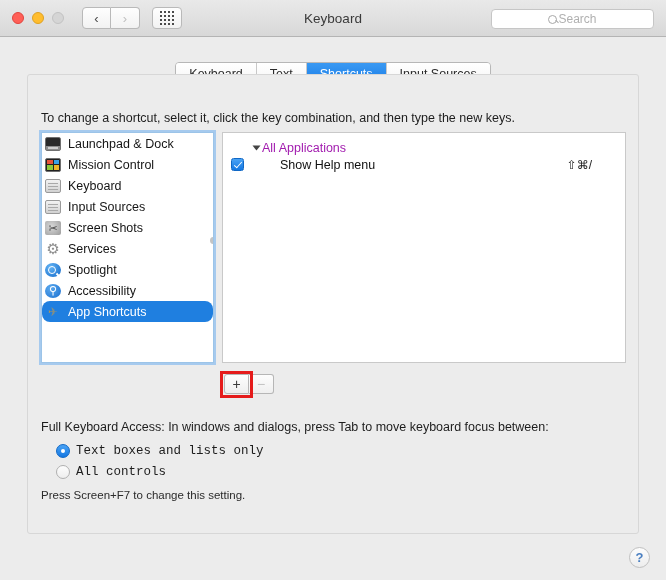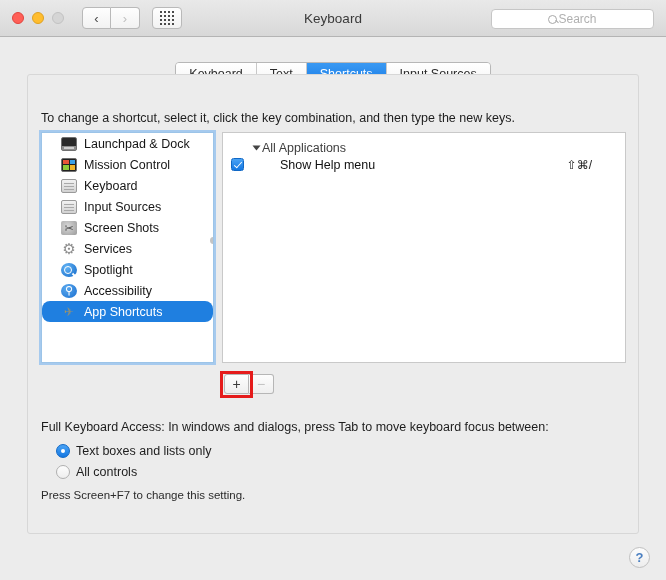--- a/index.html
+++ b/index.html
@@ -93,21 +93,21 @@
 
   
   .listbox {
     position: absolute; left: 41px; top: 132px; width: 173px; height: 231px;
     background: #fff; border: 1px solid #9cc4e8;
     box-shadow: 0 0 0 2px rgba(110,175,240,.55);
     overflow: hidden;
   }
   .cat {
     display: flex; align-items: center; height: 21px;
-    padding-left: 19px; font-size: 12.5px; color: #151515; text-align: right;
+    padding-left: 3px; font-size: 12.5px; color: #151515; text-align: right;
   }
   .cat.sel { background: #1f7fe0; color: #fff; border-radius: 8px; }
   .cat .ico { width: 16px; height: 14px; margin-right: 7px; flex: none; position: relative; }
 
   .ico-dock { background: linear-gradient(to bottom,#2a2a2a 0 70%, #8d8d8d 70% 100%); border:1px solid #707070; border-radius:2px; }
   .ico-dock::after { content:""; position:absolute; left:2px; right:2px; bottom:1px; height:2px; background:#cfcfcf; }
   .ico-mc { background:#222; border:1px solid #707070; border-radius:2px; overflow:hidden; display:grid; grid-template-columns:1fr 1fr; grid-template-rows:1fr 1fr; gap:1px; padding:1px; }
   .ico-mc i { display:block; }
   .ico-kb { background: linear-gradient(to bottom,#f2f2f2,#d2d2d2); border:1px solid #9a9a9a; border-radius:2px; }
   .ico-kb::after { content:""; position:absolute; left:2px; right:2px; top:3px; height:1px; background:#a9a9a9; box-shadow:0 3px 0 #a9a9a9, 0 6px 0 #a9a9a9; }
@@ -127,21 +127,21 @@
     border-radius: 50%; background: #c4c4c4;
   }
 
   
   .rightbox {
     position: absolute; left: 222px; top: 132px; width: 404px; height: 231px;
     background: #fff; border: 1px solid #c9c9c9;
   }
   .group-row {
     display: flex; align-items: center; height: 20px; padding-left: 31px;
-    font-size: 12.5px; color: #404040; margin-top: 5px;
+    font-size: 12.5px; color: #a21caf; margin-top: 5px;
   }
   .tri {
     width: 0; height: 0; border-left: 5px solid #444;
     border-top: 4px solid transparent; border-bottom: 4px solid transparent;
     transform: rotate(90deg); margin-right: 3px; flex: none;
   }
   .item-row {
     display: flex; align-items: flex-start; height: 21px; font-size: 12.5px; color: #111;
     position: relative;
   }
@@ -167,21 +167,21 @@
   }
   .pmbtn:first-child { border-radius: 3px 0 0 3px; }
   .pmbtn.dis { border-left: none; border-radius: 0 3px 3px 0; color: #c3c3c3; }
   .redbox {
     position: absolute; left: 220px; top: 371px; width: 33px; height: 27px;
     border: 3px solid #e51b1b; pointer-events: none;
   }
 
   
   .fka { position: absolute; left: 41px; top: 420px; font-size: 12.5px; color: #1d1d1d; }
-  .radio-row { position: absolute; display: flex; align-items: center; font-size: 12.5px; color: #1d1d1d; }
+  .radio-row { position: absolute; display: flex; align-items: center; font-size: 12.5px; color: #1d1d1d; font-family: Liberation Mono, monospace; }
   .radio-row.r1 { left: 56px; top: 444px; }
   .radio-row.r2 { left: 56px; top: 465px; }
   .radio {
     width: 14px; height: 14px; border-radius: 50%; margin-right: 6px; flex: none;
     background: linear-gradient(to bottom,#fdfdfd,#eeeeee); border: 1px solid #b0b0b0;
     position: relative;
   }
   .radio.on { background: linear-gradient(to bottom,#4aa3f5,#1377e2); border-color: #1068c6; }
   .radio.on::after { content:""; position:absolute; left:4px; top:4px; width:4px; height:4px; border-radius:50%; background:#fff; }
   .hint { position: absolute; left: 41px; top: 489px; font-size: 11.5px; color: #2b2b2b; }

